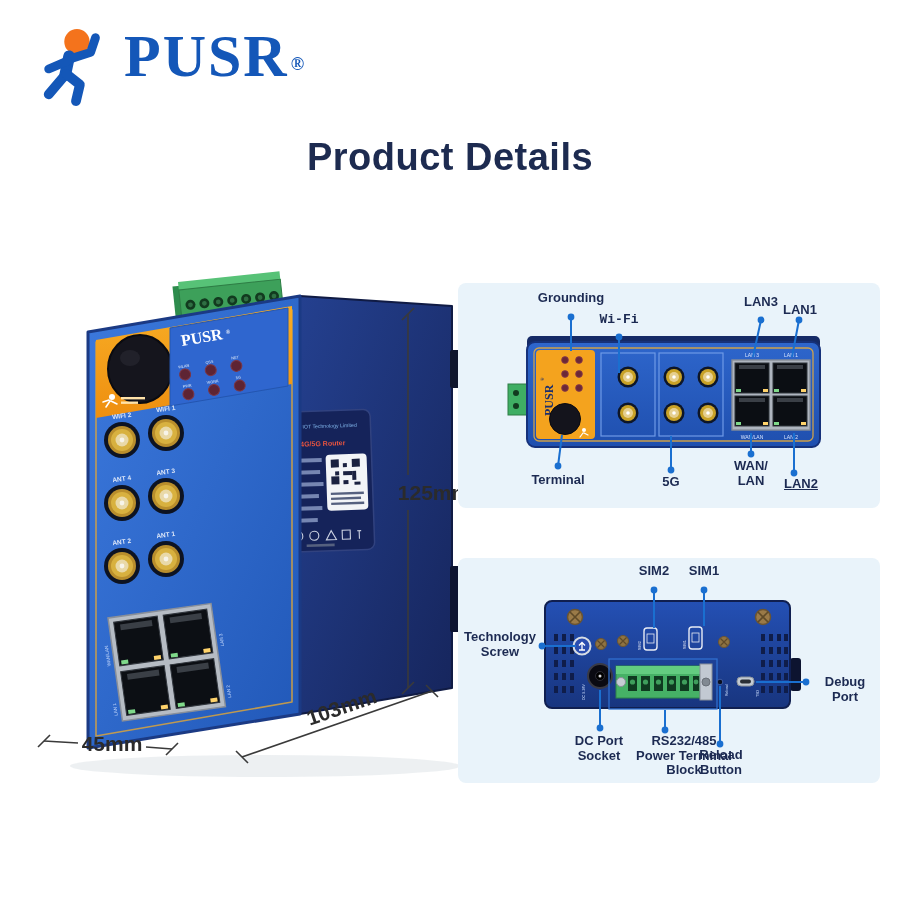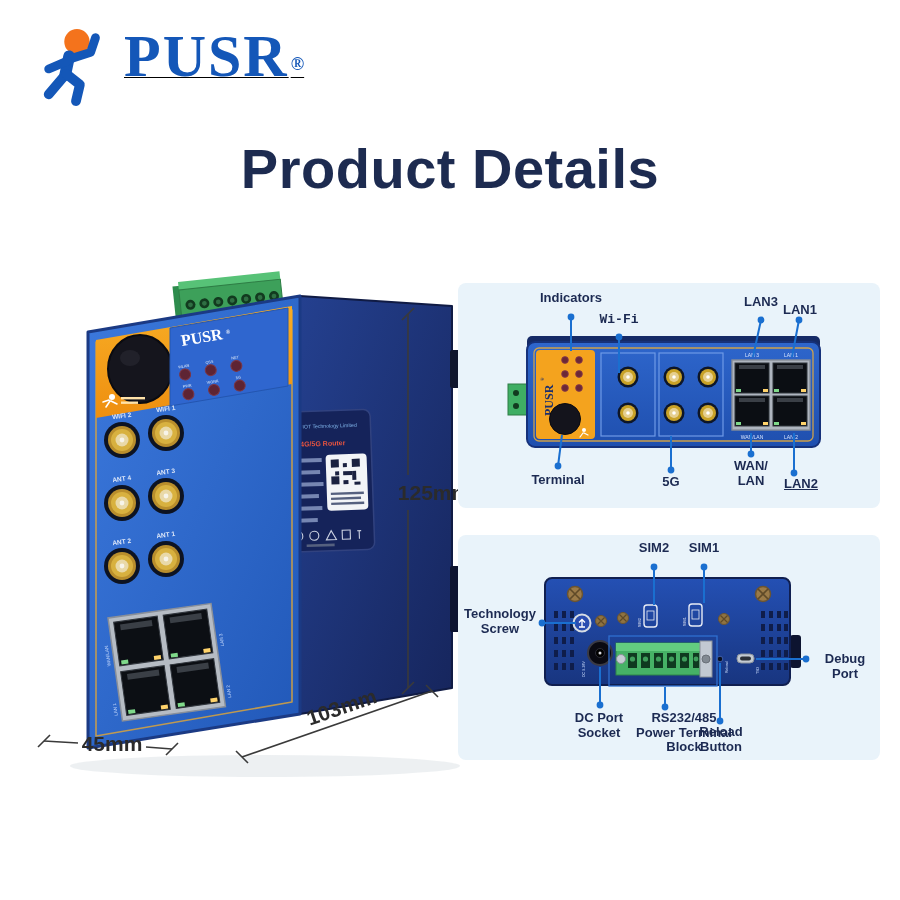--- a/index.html
+++ b/index.html
@@ -1,30 +1,30 @@
 <!DOCTYPE html>
 <html><head>
 <meta charset="utf-8">
 <style>
   html,body{margin:0;padding:0;}
   body{width:900px;height:900px;background:#ffffff;position:relative;overflow:hidden;
        font-family:"Liberation Sans",sans-serif;}
   .abs{position:absolute;}
   
-  .logo{left:36px;top:26px;display:flex;align-items:flex-start;gap:10px;text-decoration:underline;}
+  .logo{left:36px;top:26px;display:flex;align-items:flex-start;gap:10px;}
   .brand-text{font-family:"Liberation Serif",serif;font-weight:bold;font-size:60px;
               color:#1457b8;letter-spacing:2px;line-height:1;margin-top:8px;}
   .brand-reg{font-family:"Liberation Serif",serif;font-weight:bold;font-size:18px;color:#1457b8;
              vertical-align:super;margin-left:2px;}
-  .page-title{left:0;top:136px;width:900px;text-align:center;font-size:56px;font-weight:bold;
+  .page-title{left:0;top:136px;width:900px;text-align:center;font-size:38px;font-weight:bold;
               color:#1d2b50;letter-spacing:0.5px;}
   
   .card{position:absolute;width:422px;height:225px;background:#e9f3fa;border-radius:8px;}
   .card-front{left:458px;top:283px;}
-  .card-bottom{left:458px;top:535px;}
+  .card-bottom{left:458px;top:558px;}
   .card svg{position:absolute;left:0;top:0;}
   .callout-label{position:absolute;font-weight:bold;font-size:13px;color:#1c2a52;
                  text-align:center;white-space:pre-line;line-height:1.12;}
   .callout-sm{font-size:13px;margin-left:14px;}
   svg{font-family:"Liberation Sans",sans-serif;}
   .serif{font-family:"Liberation Serif",serif;}
 </style>
 </head>
 <body>
 
@@ -428,21 +428,21 @@
       <circle cx="113" cy="34" r="3.4"></circle>
         <circle cx="161" cy="54" r="3.4"></circle>
       <circle cx="303" cy="37" r="3.4"></circle>
         <circle cx="341" cy="37" r="3.4"></circle>
       <circle cx="100" cy="183" r="3.4"></circle>
         <circle cx="213" cy="187" r="3.4"></circle>
       <circle cx="293" cy="171" r="3.4"></circle>
         <circle cx="336" cy="190" r="3.4"></circle>
     </g>
   </svg>
-  <div class="callout-label" style="left:63px;top:8px;width:100px;">Indicators</div>
+  <div class="callout-label" style="left:63px;top:8px;width:100px;">Grounding</div>
   <div class="callout-label" style="left:121px;top:30px;width:80px;font-family:Liberation Mono, monospace;">Wi-Fi</div>
   <div class="callout-label" style="left:276px;top:12px;width:54px;">LAN3</div>
   <div class="callout-label" style="left:315px;top:20px;width:54px;">LAN1</div>
   <div class="callout-label" style="left:50px;top:190px;width:100px;">Terminal</div>
   <div class="callout-label" style="left:183px;top:192px;width:60px;">5G</div>
   <div class="callout-label" style="left:263px;top:176px;width:60px;">WAN/
 LAN</div>
   <div class="callout-label" style="left:315px;top:194px;width:56px;text-decoration:underline;">LAN2</div>
 </div>
 

